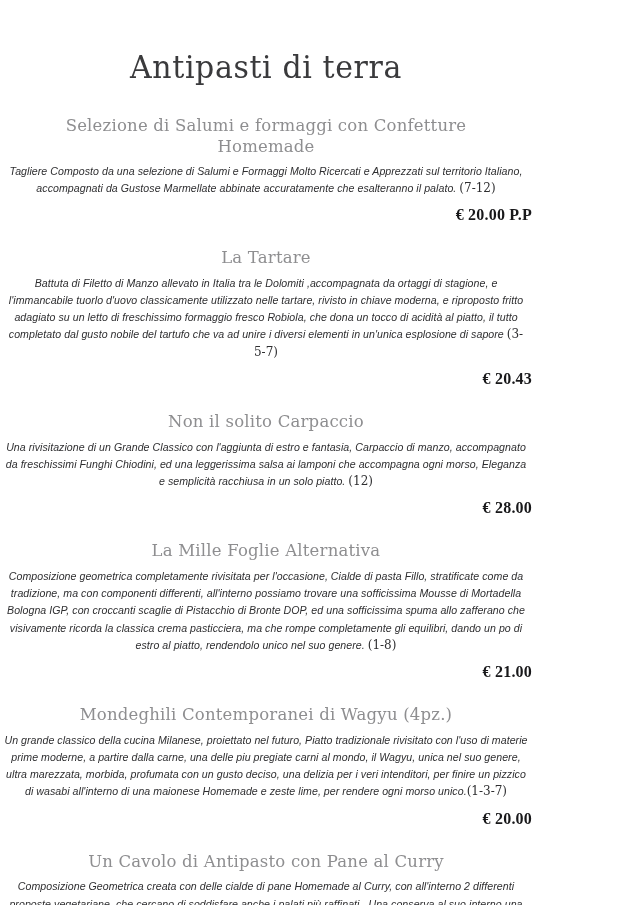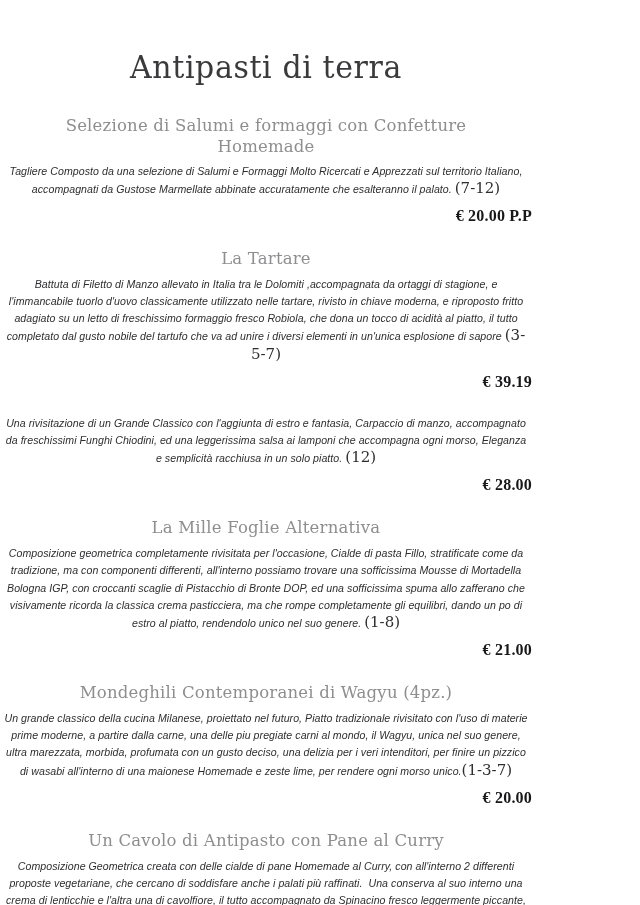--- a/index.html
+++ b/index.html
@@ -75,21 +75,21 @@
     font-size: 10.6px;
     line-height: 17.2px;
     color: #2e2e30;
     letter-spacing: 0.05px;
     white-space: pre-wrap;
   }
 
   .dish-desc .allergens {
     font-style: normal;
     font-family: "DejaVu Serif", "Liberation Serif", serif;
-    font-size: 15px;
+    font-size: 12px;
     letter-spacing: 0;
     color: #2e2e30;
   }
 
   .dish-price {
     text-align: right;
     font-family: Liberation Serif, serif;
     font-weight: bold;
     font-size: 16px;
     letter-spacing: 0.2px;
@@ -127,23 +127,24 @@
   <ul class="menu-list" id="menu-list">
 
   <li class="menu-item">
         <h2 class="dish-name">Selezione di Salumi e formaggi con Confetture Homemade</h2>
         <p class="dish-desc"><span>Tagliere Composto da una selezione di Salumi e Formaggi Molto Ricercati e Apprezzati sul territorio Italiano, accompagnati da Gustose Marmellate abbinate accuratamente che esalteranno il palato. </span><span class="allergens">(7-12)</span></p>
         <p class="dish-price">€ 20.00 P.P</p>
       </li>
       <li class="menu-item">
         <h2 class="dish-name">La Tartare</h2>
         <p class="dish-desc"><span>Battuta di Filetto di Manzo allevato in Italia tra le Dolomiti ,accompagnata da ortaggi di stagione, e l'immancabile tuorlo d'uovo classicamente utilizzato nelle tartare, rivisto in chiave moderna, e riproposto fritto adagiato su un letto di freschissimo formaggio fresco Robiola, che dona un tocco di acidità al piatto, il tutto completato dal gusto nobile del tartufo che va ad unire i diversi elementi in un'unica esplosione di sapore </span><span class="allergens">(3-5-7)</span></p>
-        <p class="dish-price">€ 39.19</p>
+        <p class="dish-price">€ 20.43</p>
       </li>
       <li class="menu-item">
+        <h2 class="dish-name">Non il solito Carpaccio</h2>
         <p class="dish-desc"><span>Una rivisitazione di un Grande Classico con l'aggiunta di estro e fantasia, Carpaccio di manzo, accompagnato da freschissimi Funghi Chiodini, ed una leggerissima salsa ai lamponi che accompagna ogni morso, Eleganza e semplicità racchiusa in un solo piatto. </span><span class="allergens">(12)</span></p>
         <p class="dish-price">€ 28.00</p>
       </li>
       <li class="menu-item">
         <h2 class="dish-name">La Mille Foglie Alternativa</h2>
         <p class="dish-desc"><span>Composizione geometrica completamente rivisitata per l'occasione, Cialde di pasta Fillo, stratificate come da tradizione, ma con componenti differenti, all'interno possiamo trovare una sofficissima Mousse di Mortadella Bologna IGP, con croccanti scaglie di Pistacchio di Bronte DOP, ed una sofficissima spuma allo zafferano che visivamente ricorda la classica crema pasticciera, ma che rompe completamente gli equilibri, dando un po di estro al piatto, rendendolo unico nel suo genere. </span><span class="allergens">(1-8)</span></p>
         <p class="dish-price">€ 21.00</p>
       </li>
       <li class="menu-item">
         <h2 class="dish-name">Mondeghili Contemporanei di Wagyu (4pz.)</h2>

